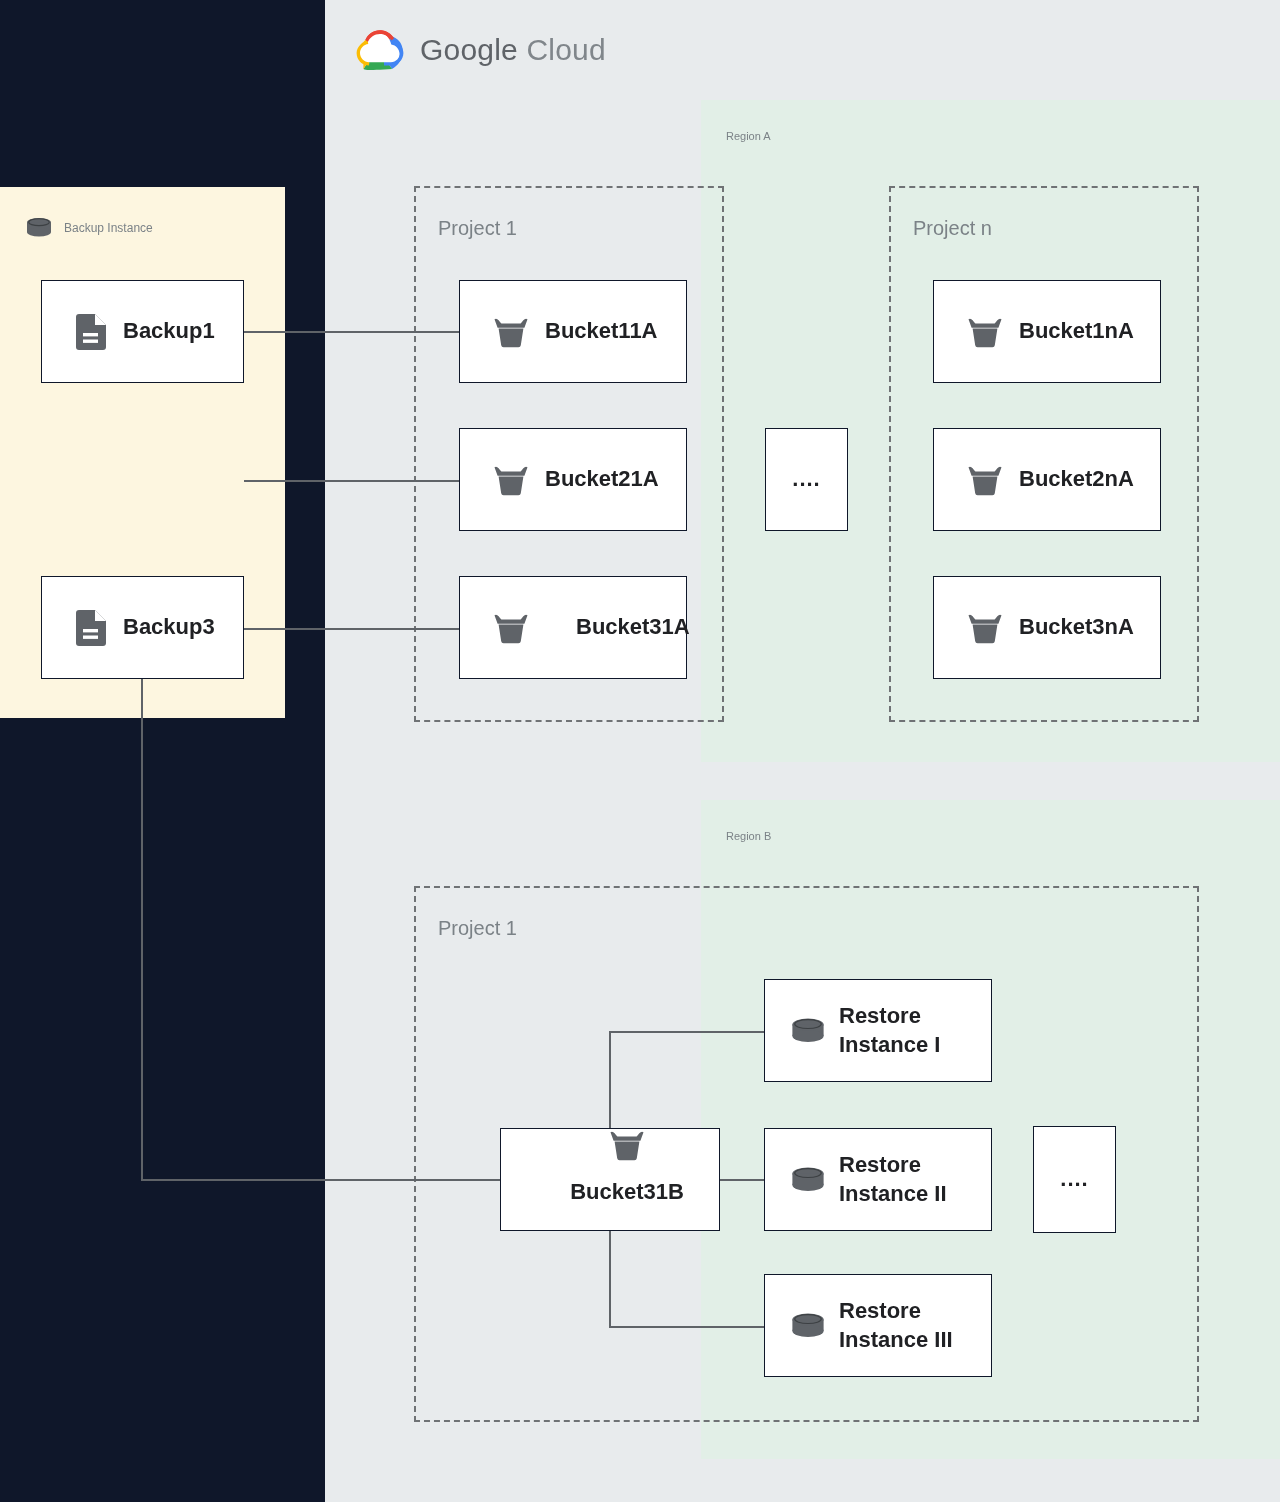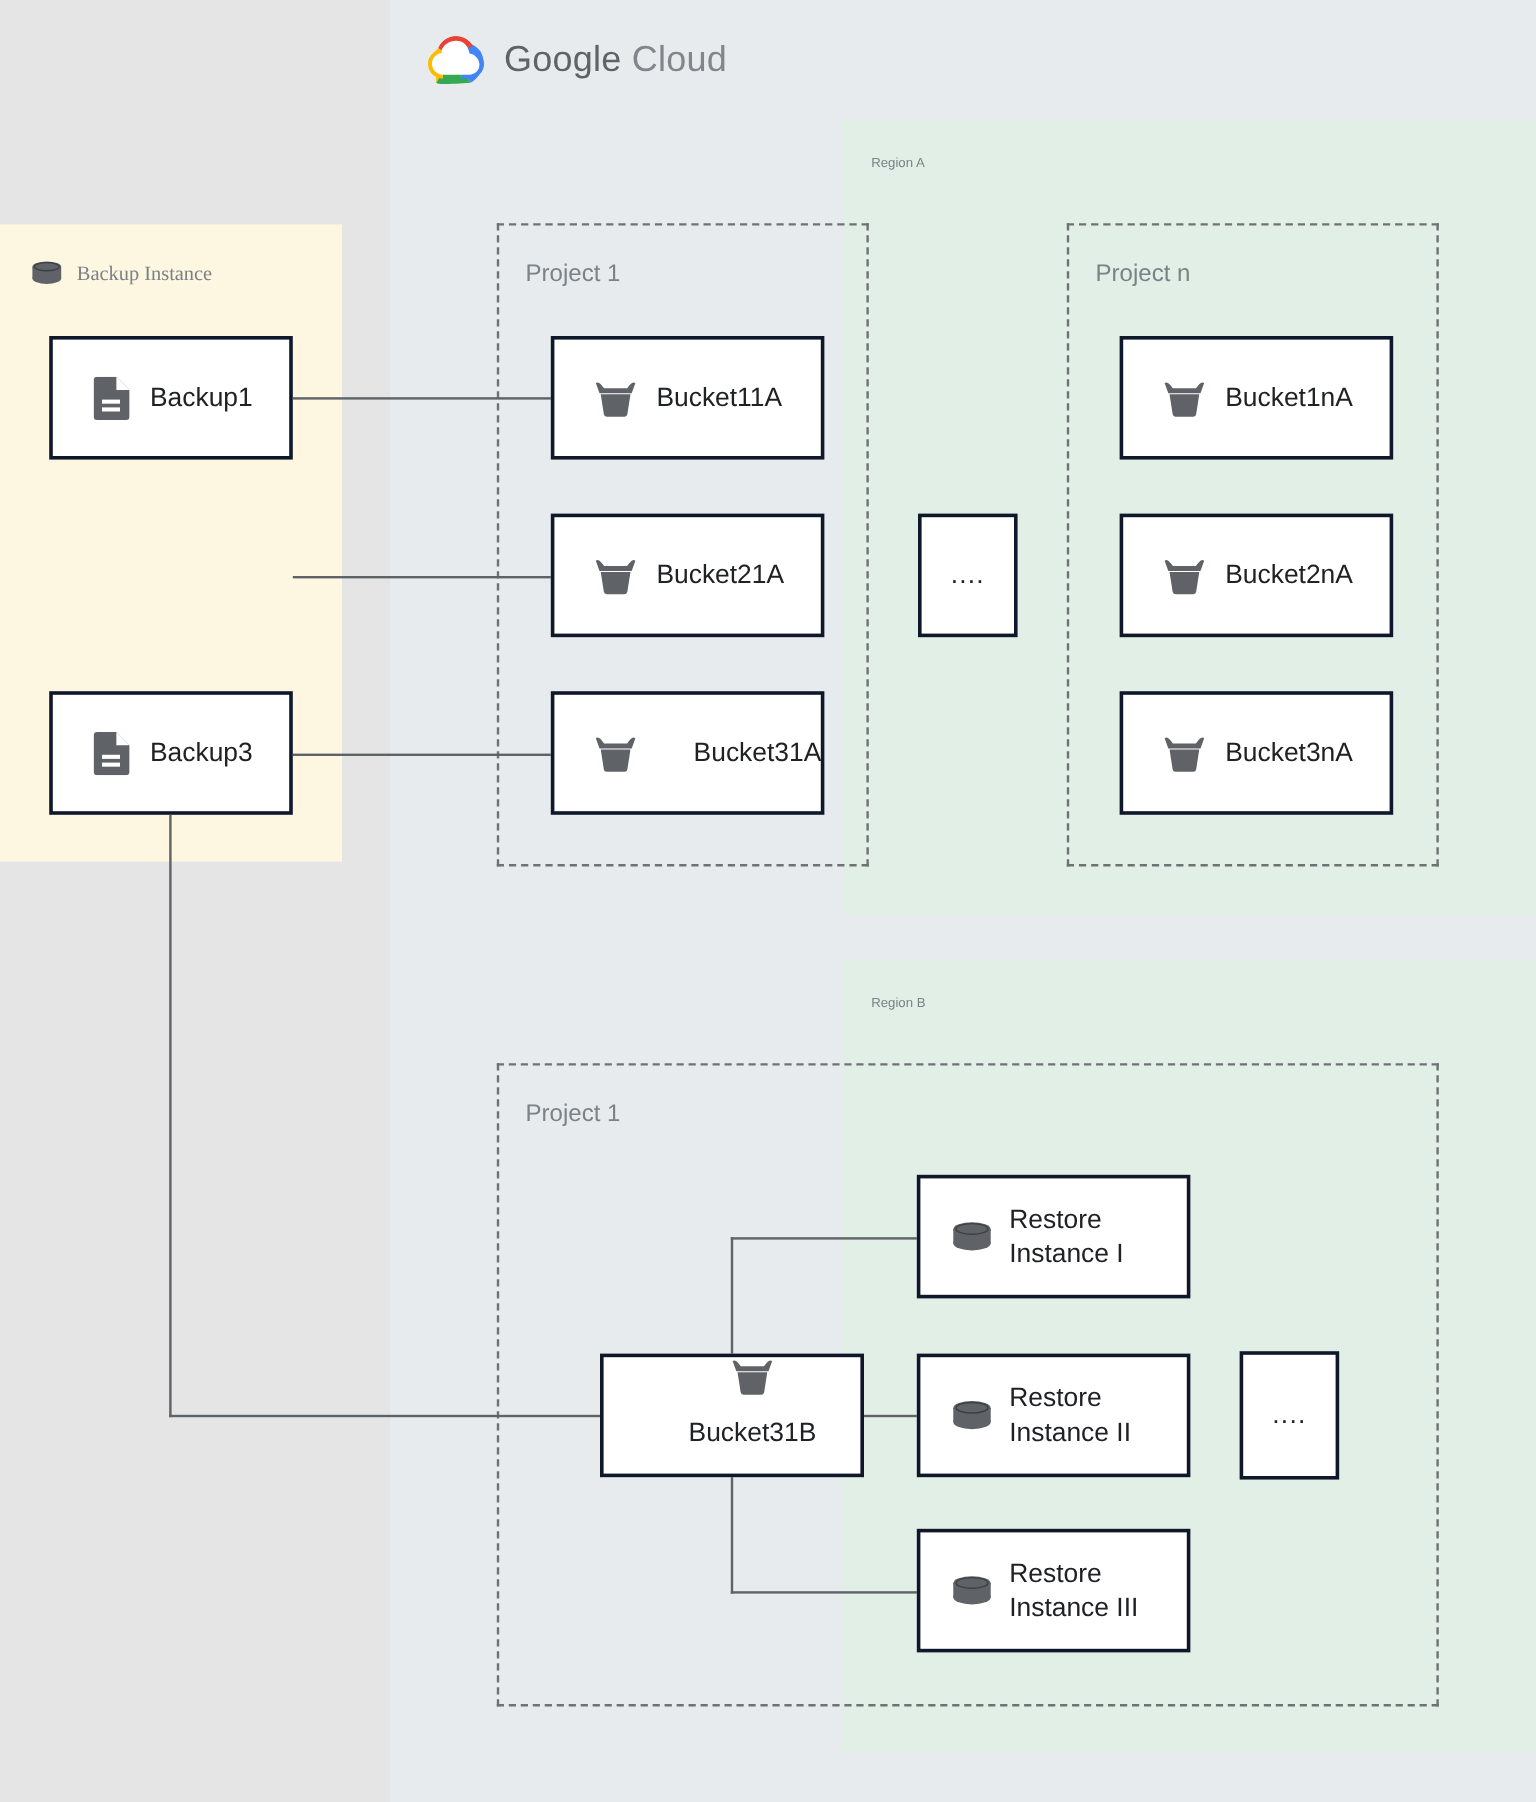--- a/index.html
+++ b/index.html
@@ -2,21 +2,21 @@
 <html><head>
 <meta charset="utf-8">
 <style>
   * { box-sizing: border-box; margin: 0; padding: 0; }
   html, body {
     width: 1280px; height: 1502px;
     background: #ffffff;
     font-family: "Liberation Sans", sans-serif;
     overflow: hidden;
   }
-  #stage { position: relative; width: 1280px; height: 1502px; background: #e5e5e5; }
+  #stage { position: relative; width: 1280px; height: 1502px; background: #0f172a; }
 
   
   .gc-container {
     position: absolute;
     left: 325px; top: 0px;
     width: 955px; height: 1502px;
     background: #e8ebed;
   }
   .gc-logo-row {
     position: absolute; left: 28px; top: 27px;
@@ -58,30 +58,31 @@
   
   #backup-panel {
     position: absolute; left: 0px; top: 187px;
     width: 285px; height: 531px;
     background: #fdf6e0;
   }
   .bi-header {
     position: absolute; left: 26px; top: 30px;
     display: flex; align-items: center; gap: 12px;
   }
-  .bi-header-label { font-size: 17px; color: #7b8287; white-space: nowrap; font-family: Liberation Serif, serif; }
+  .bi-header-label { font-size: 12px; color: #7b8287; white-space: nowrap; }
 
   
   .node {
     position: absolute;
     background: #ffffff;
-    border: 3px solid #0f172a;
+    border: 1px solid #0f172a;
     display: flex; align-items: center;
     gap: 17px;
     padding-left: 34px;
+    font-weight: bold;
   }
   .node-label {
     font-size: 22px; color: #202124; line-height: 1.28; white-space: pre-line;
   }
   .node.dots {
     justify-content: center; padding-left: 0; gap: 0;
   }
   .node.dots .node-label {
     font-size: 22px; color: #202124; letter-spacing: 1px;
   }

